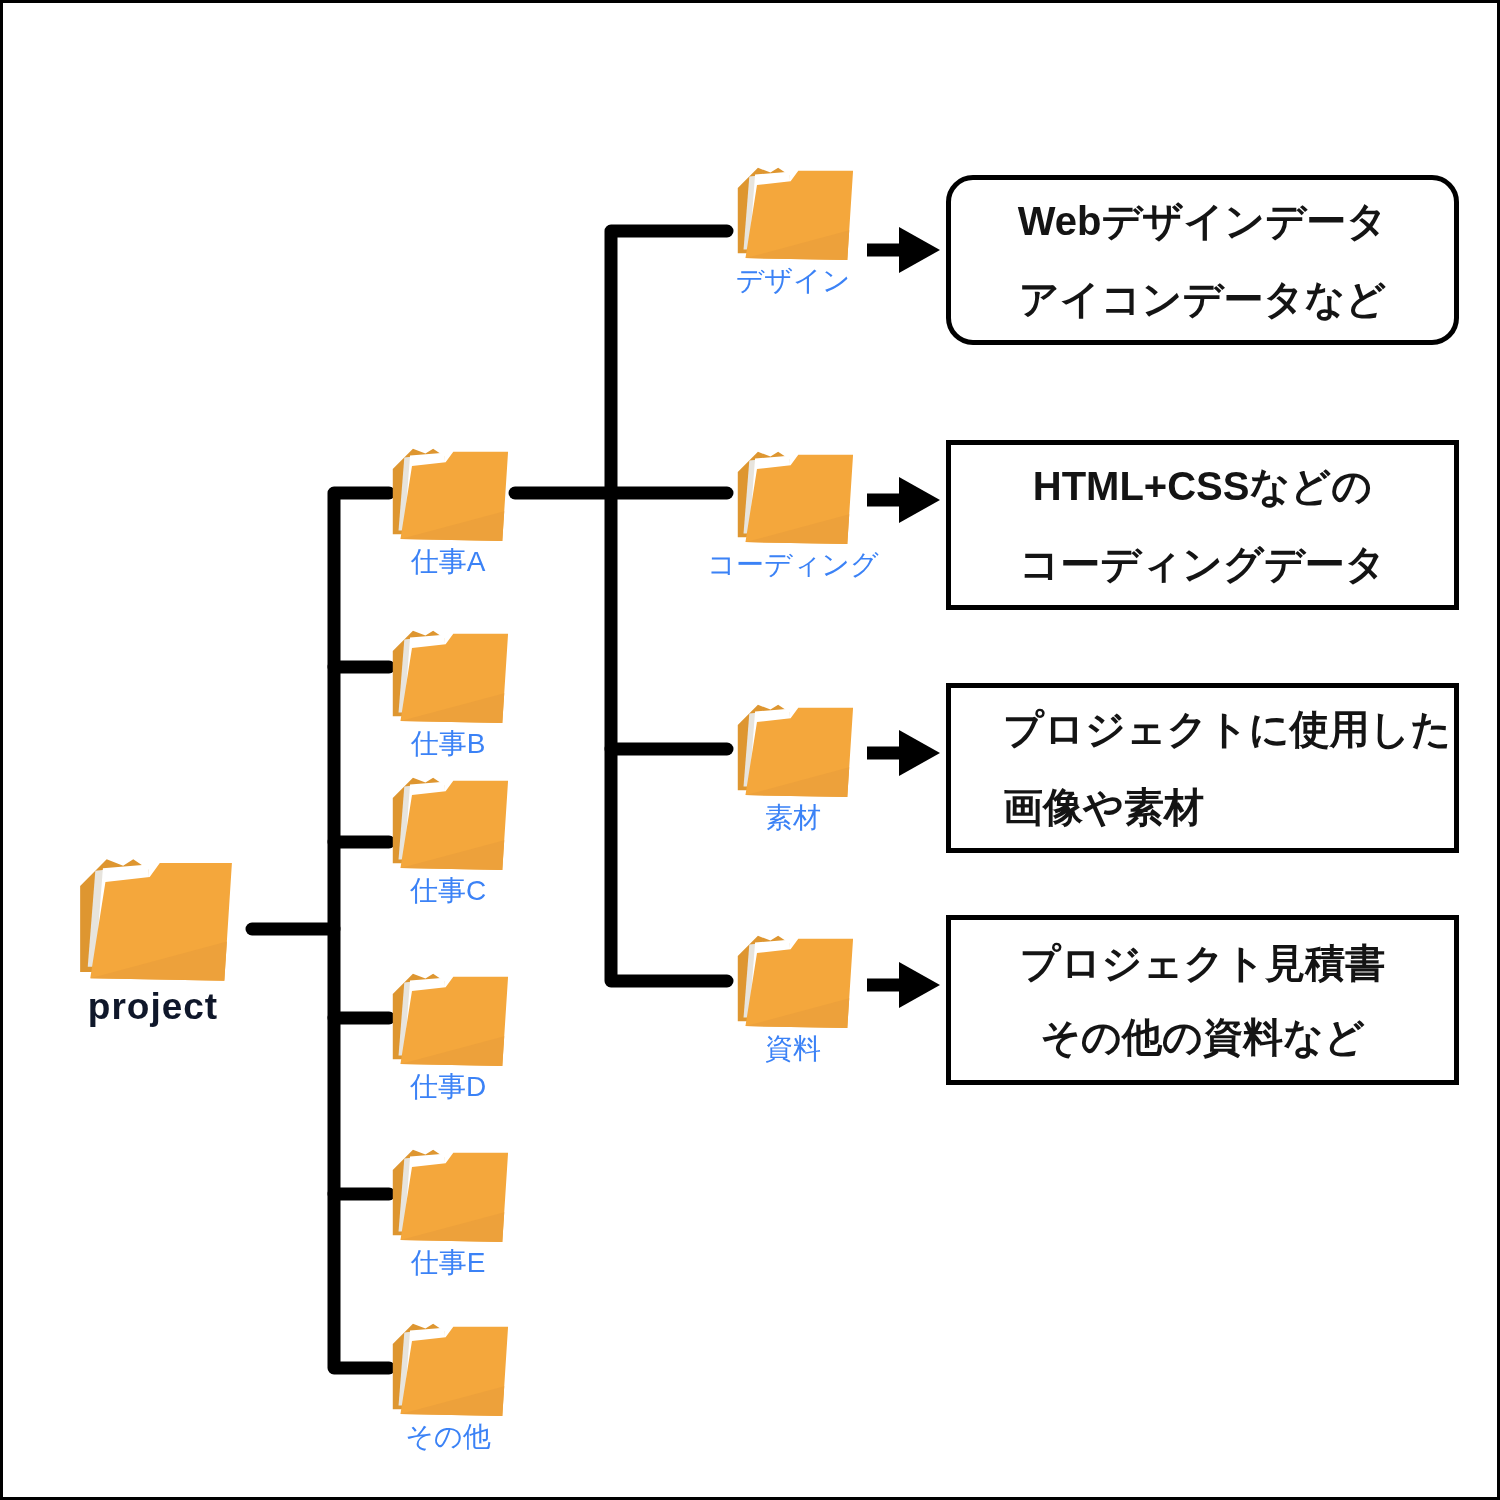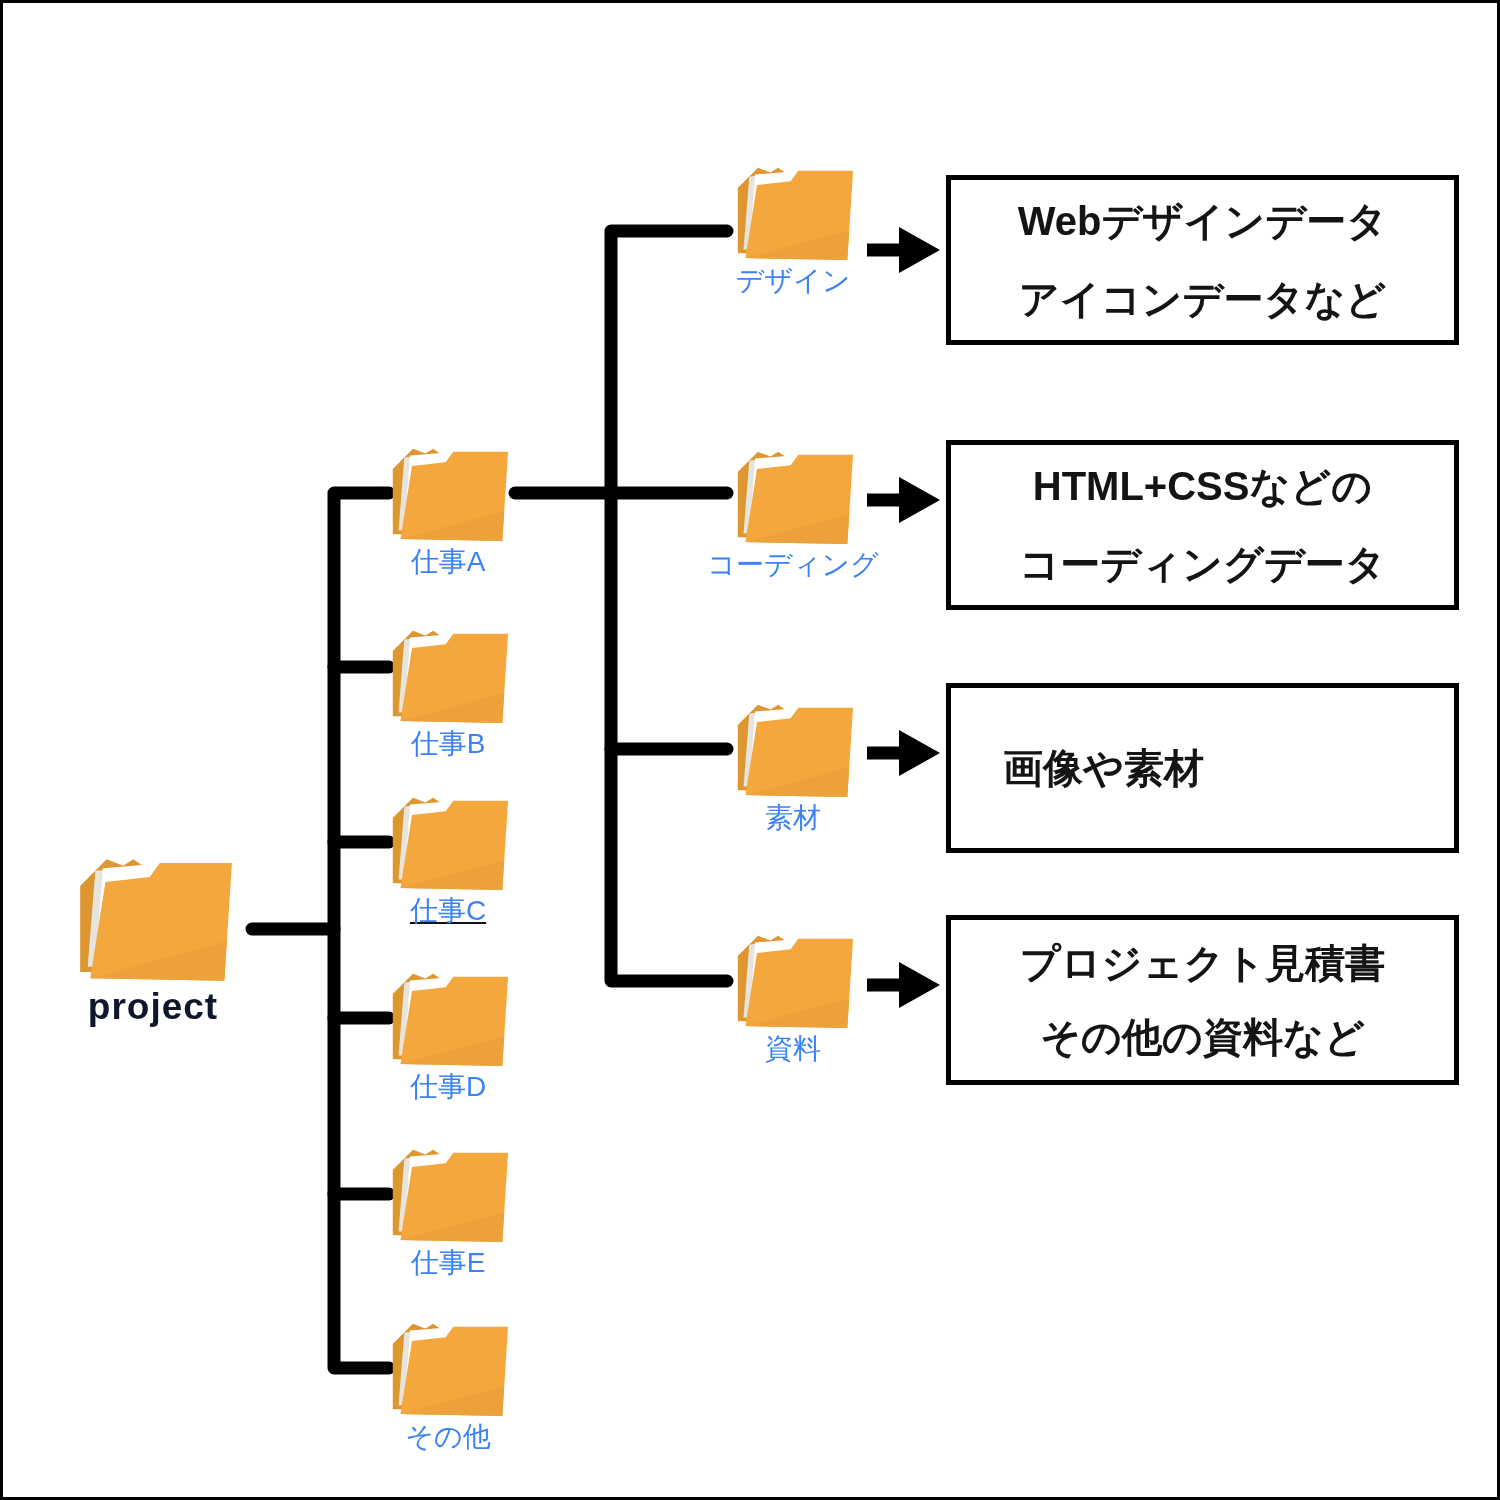--- a/index.html
+++ b/index.html
@@ -90,21 +90,21 @@
         <use href="#folder-sym" xlink:href="#folder-sym" width="125" height="98"></use>
       </svg>
     <div class="label">仕事A</div>
   </div>
   <div class="node" style="left:345px;top:623px;">
     <svg class="fold" width="125" height="98">
         <use href="#folder-sym" xlink:href="#folder-sym" width="125" height="98"></use>
       </svg>
     <div class="label">仕事B</div>
   </div>
-  <div class="node" style="left:345px;top:790px;text-decoration:underline;">
+  <div class="node" style="left:345px;top:770px;">
     <svg class="fold" width="125" height="98">
         <use href="#folder-sym" xlink:href="#folder-sym" width="125" height="98"></use>
       </svg>
     <div class="label">仕事C</div>
   </div>
   <div class="node" style="left:345px;top:966px;">
     <svg class="fold" width="125" height="98">
         <use href="#folder-sym" xlink:href="#folder-sym" width="125" height="98"></use>
       </svg>
     <div class="label">仕事D</div>
@@ -140,29 +140,30 @@
       </svg>
     <div class="label">素材</div>
   </div>
   <div class="node" style="left:690px;top:928px;">
     <svg class="fold" width="125" height="98">
         <use href="#folder-sym" xlink:href="#folder-sym" width="125" height="98"></use>
       </svg>
     <div class="label">資料</div>
   </div>
 
-  <div class="box" style="top:172px;">
+  <div class="box" style="top:172px;border-radius:27px;">
     <div>Webデザインデータ</div>
     <div>アイコンデータなど</div>
   </div>
   <div class="box" style="top:437px;">
     <div>HTML+CSSなどの</div>
     <div>コーディングデータ</div>
   </div>
   <div class="box align-left" style="top:680px;">
+    <div>プロジェクトに使用した</div>
     <div>画像や素材</div>
   </div>
   <div class="box" style="top:912px;gap:32px;">
     <div>プロジェクト見積書</div>
     <div>その他の資料など</div>
   </div>
 
 </div>
 
 </body></html>

